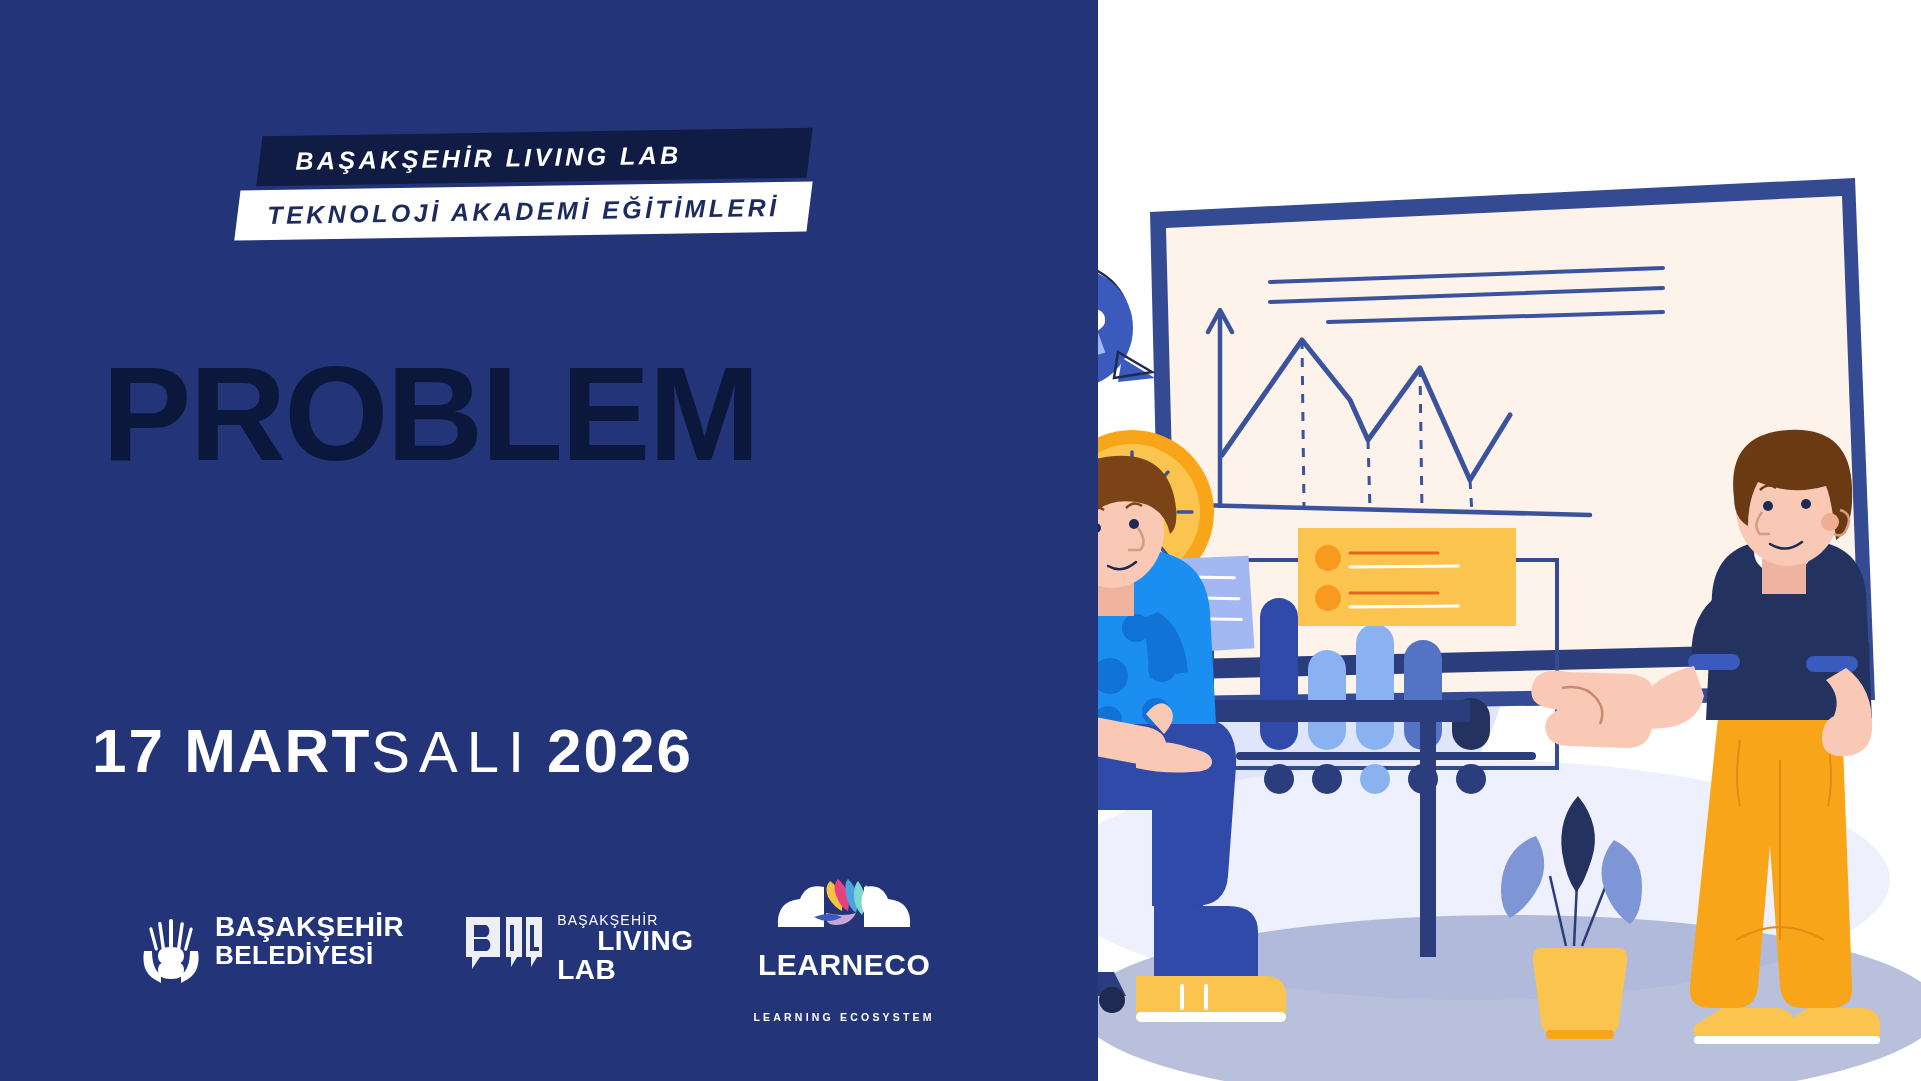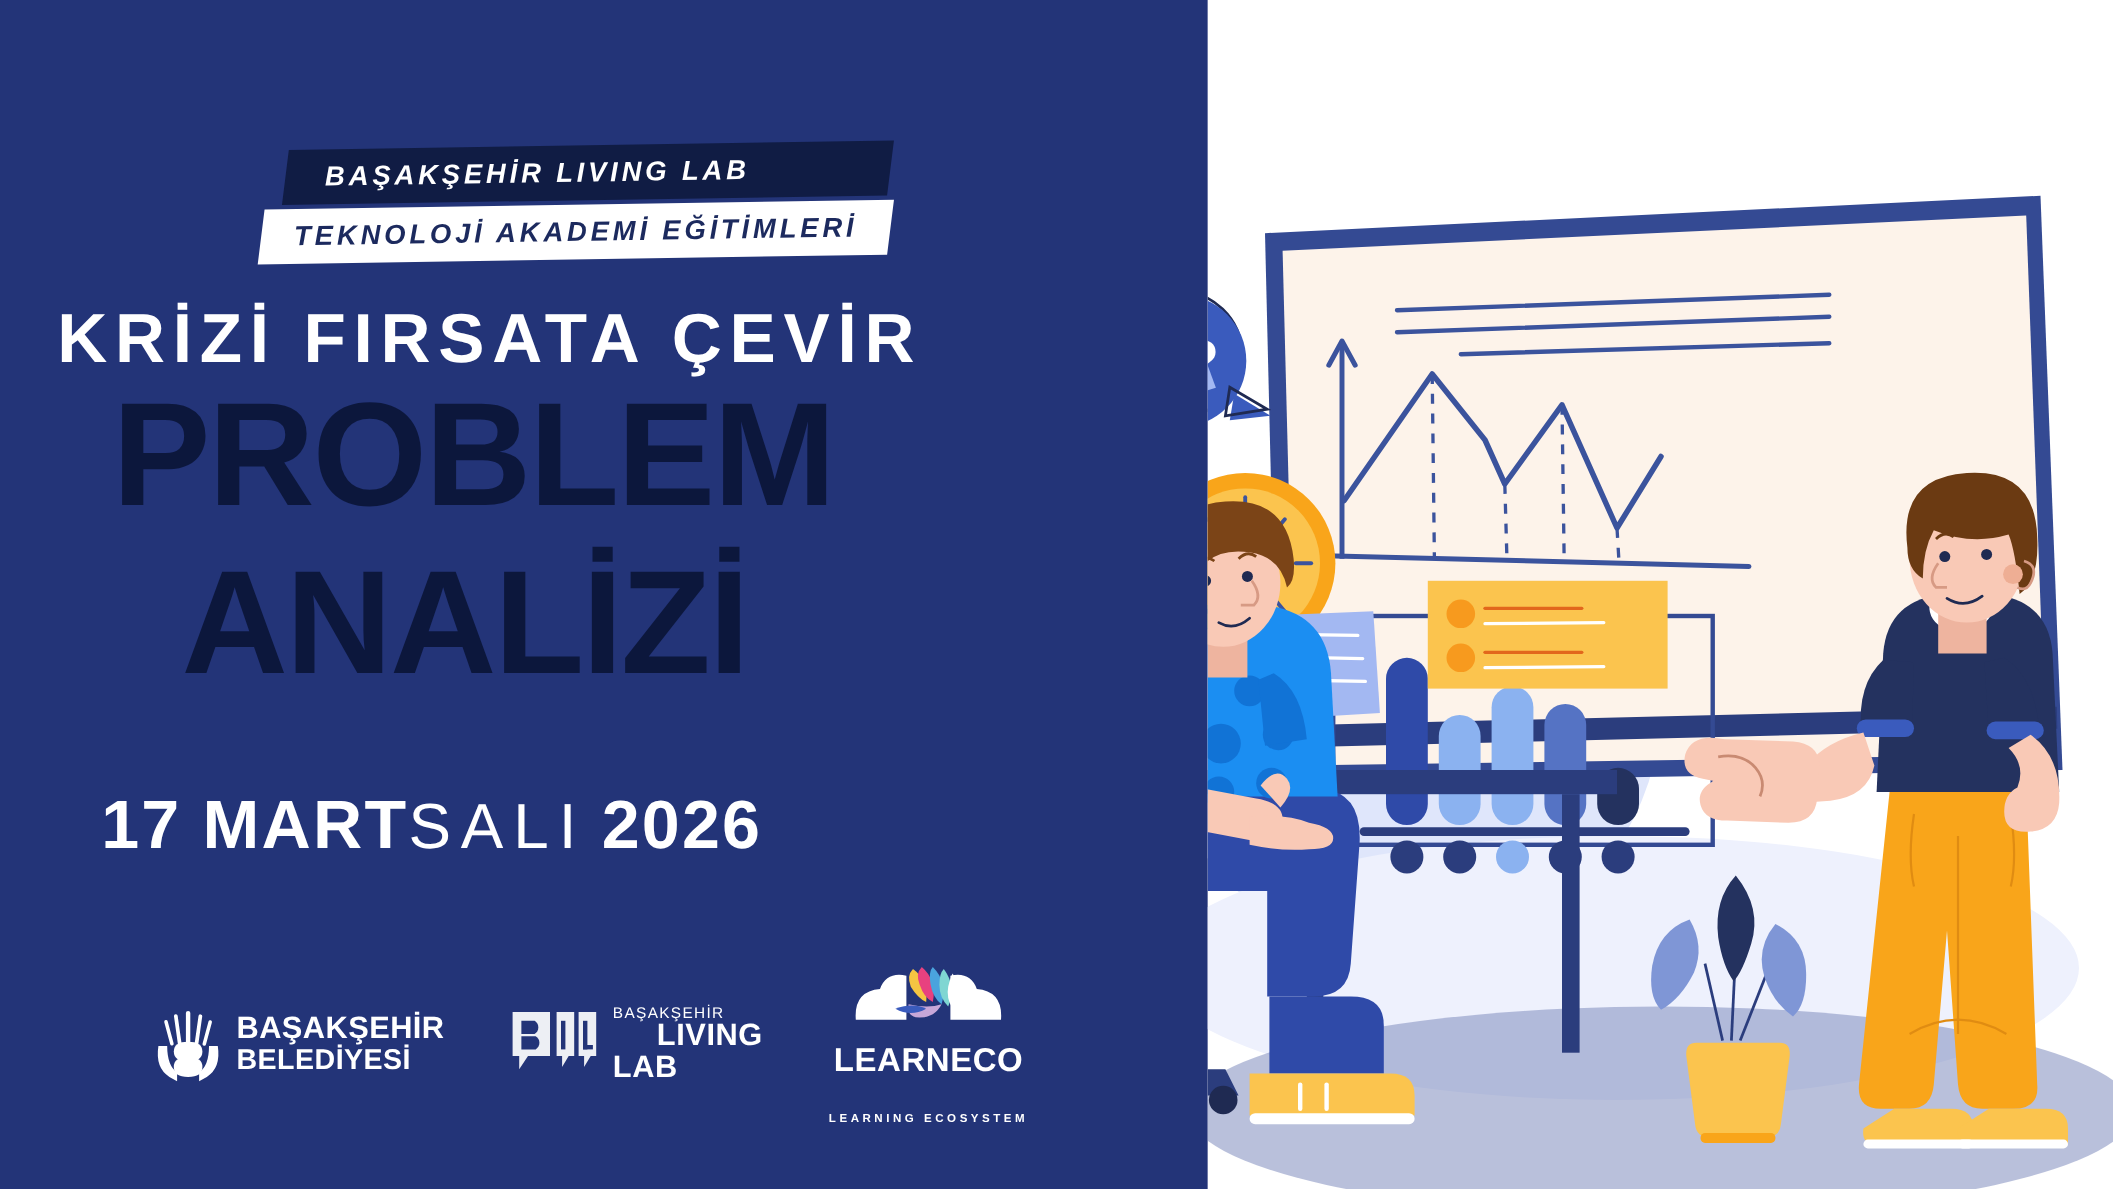--- a/index.html
+++ b/index.html
@@ -62,21 +62,21 @@
   .date-row {
     position:absolute; left:92px; top:715px;
     white-space:nowrap; color:#ffffff;
   }
   .date-day { font-size:62px; font-weight:bold; letter-spacing:2px; }
   .date-weekday { font-size:58px; font-weight:300; letter-spacing:9px; }
   .date-year { font-size:62px; font-weight:bold; letter-spacing:2px; margin-left:14px; }
 
   
   .logos { position:absolute; left:140px; top:875px; display:flex; align-items:center; gap:60px; }
-  .logo { display:flex; align-items:center; gap:13px; }
+  .logo { display:flex; align-items:flex-start; gap:13px; }
   .logo-text { color:#ffffff; line-height:1.03; }
   .bb-l1 { font-size:28px; font-weight:bold; letter-spacing:0.4px; }
   .bb-l2 { font-size:26px; font-weight:bold; letter-spacing:0.4px; }
   .bll-l1 { font-size:14px; font-weight:normal; letter-spacing:1.2px; }
   .bll-l2 { font-size:28px; font-weight:bold; letter-spacing:0.5px;margin-left:40px; }
   .bll-l3 { font-size:28px; font-weight:bold; letter-spacing:0.5px; }
   .learn-wrap { display:flex; flex-direction:column; align-items:center; }
   .le-l1 { font-size:30px; font-weight:bold; letter-spacing:0.5px; color:#fff; }
   .le-l2 { font-size:10.5px; font-weight:bold; letter-spacing:3.2px; color:#fff; margin-top:16px; }
 
@@ -355,23 +355,21 @@
 
   <div class="ribbon-wrap">
     <div class="ribbon ribbon-1">
       <span>BAŞAKŞEHİR LIVING LAB</span>
     </div>
     <div class="ribbon ribbon-2">
       <span>TEKNOLOJİ AKADEMİ EĞİTİMLERİ</span>
     </div>
   </div>
 
-  <div class="kicker">KRİZİ FIRSATA ÇEVİR</div>
   <div class="title-1">PROBLEM</div>
-  <div class="title-2">ANALİZİ</div>
 
   <div class="date-row">
     <span class="date-day">17 MART</span><span class="date-weekday">SALI</span><span class="date-year">2026</span>
   </div>
 
   <div class="logos">
 
     <div class="logo">
       <svg width="62" height="72" viewBox="0 0 62 72">
         <g fill="#ffffff">

